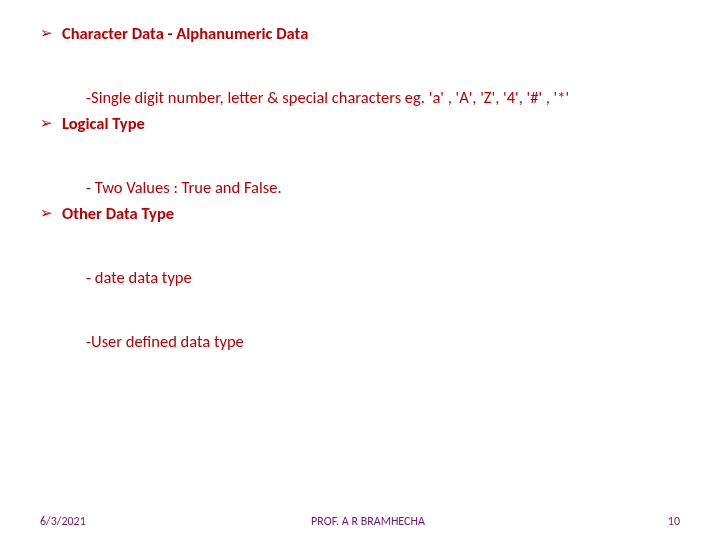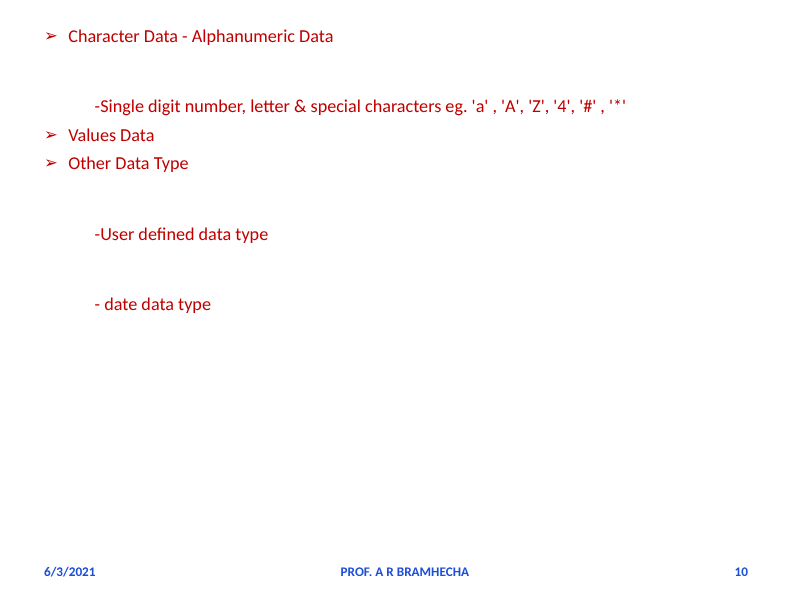--- a/index.html
+++ b/index.html
@@ -19,38 +19,37 @@
     display: flex;
     align-items: flex-start;
     margin-bottom: 2px;
   }
   .bullet .marker {
     flex: 0 0 auto;
     width: 22px;
     font-size: 15px;
     padding-top: 1px;
   }
-  .bullet .btxt { flex: 1 1 auto; }
+  .bullet .btxt { flex: 1 1 auto; font-weight: bold; }
   .sub {
     padding-left: 46px;
     margin-bottom: 2px;
     margin-top: 40px;
   }
   .footer {
     position: absolute;
     left: 0;
     right: 0;
     bottom: 12px;
     padding: 0 40px;
     display: flex;
     justify-content: space-between;
     align-items: baseline;
-    color: #1d4ed8;
+    color: #701a75;
     font-size: 12px;
-    font-weight: bold;
   }
   .footer .center {
     position: absolute;
     left: 16px; right: 0;
     text-align: center;
   }
   .footer .right { margin-left: auto; }
 </style>
 </head>
 <body>
@@ -59,29 +58,30 @@
   <div class="content">
 
     <div class="bullet">
       <span class="marker">➢</span>
       <span class="btxt">Character Data  - Alphanumeric Data</span>
     </div>
     <div class="sub">-Single digit number, letter &amp; special characters eg. 'a' , 'A', 'Z', '4', '#' , '*'</div>
 
     <div class="bullet">
       <span class="marker">➢</span>
-      <span class="btxt">Values Data</span>
+      <span class="btxt">Logical Type</span>
     </div>
+    <div class="sub">- Two Values : True and False.</div>
 
     <div class="bullet">
       <span class="marker">➢</span>
       <span class="btxt">Other Data Type</span>
     </div>
+    <div class="sub">- date data type</div>
     <div class="sub">-User defined data type</div>
-    <div class="sub">- date data type</div>
 
   </div>
 
   <div class="footer">
     <span>6/3/2021</span>
     <span class="center">PROF. A R BRAMHECHA</span>
     <span class="right">10</span>
   </div>
 </div>
 

